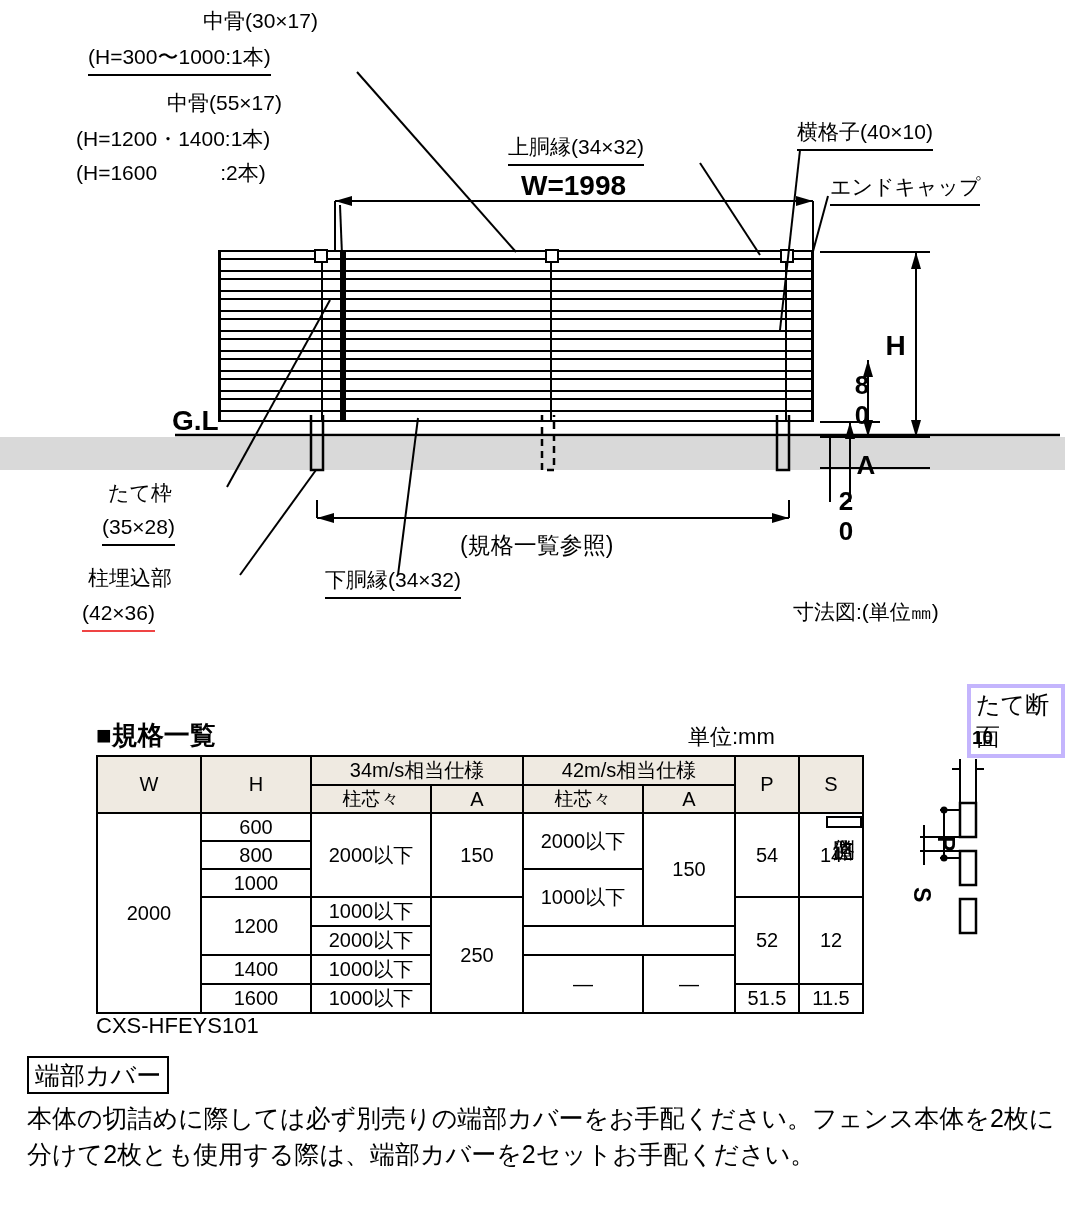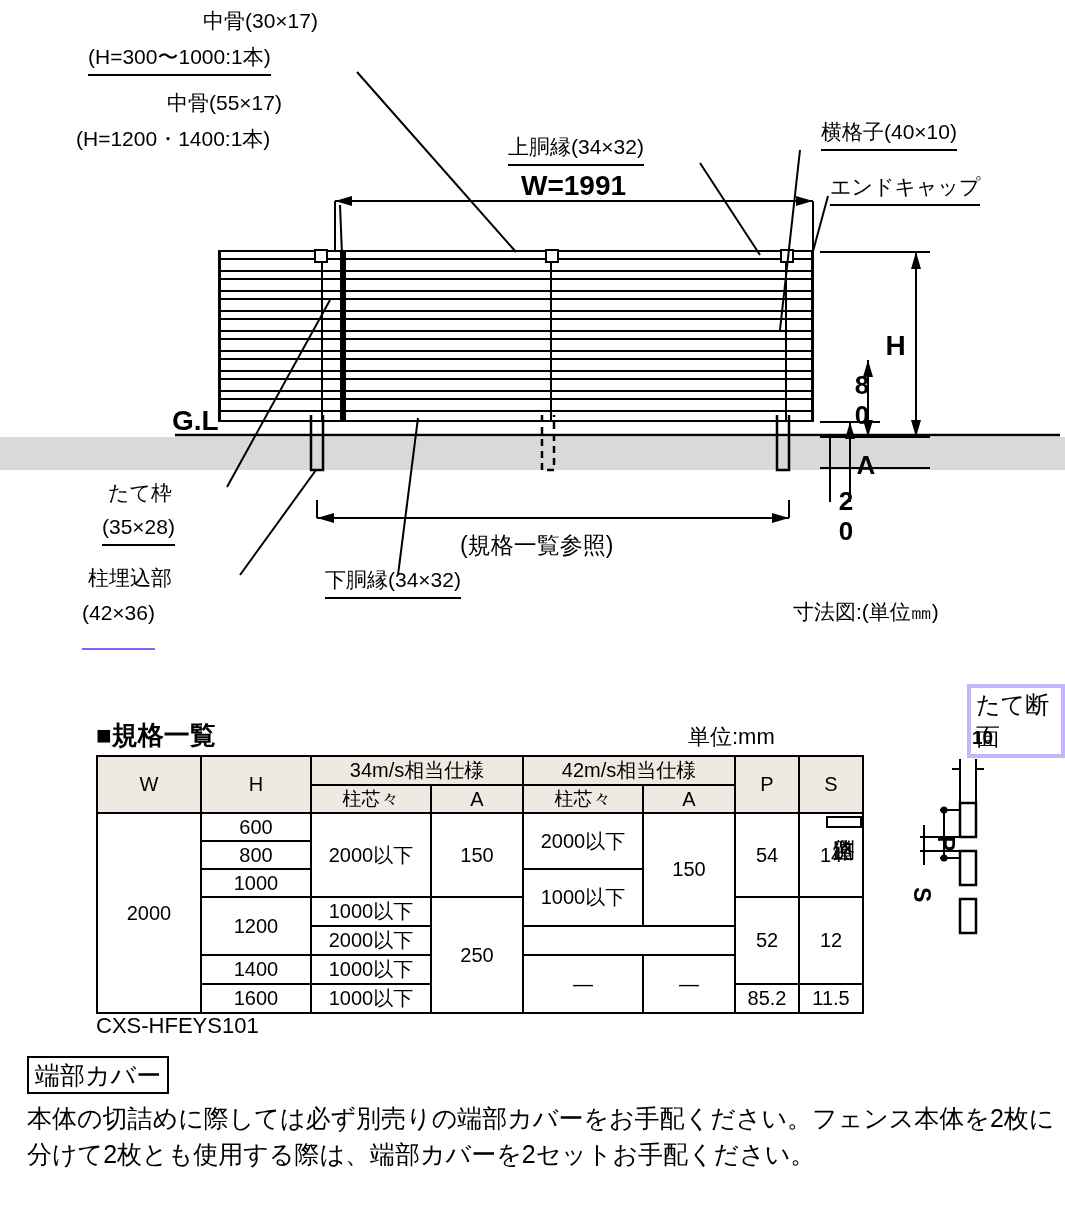--- a/index.html
+++ b/index.html
@@ -106,21 +106,21 @@
     <line x1="175" y1="10" x2="1060" y2="10" stroke="#000" stroke-width="2.5"></line>
   </svg>
 
   <svg class="abs" style="left:300px;top:185px;width:530px;height:70px;" viewBox="0 0 530 70">
     <line x1="35" y1="16" x2="35" y2="66" stroke="#000" stroke-width="2"></line>
     <line x1="513" y1="16" x2="513" y2="66" stroke="#000" stroke-width="2"></line>
     <line x1="35" y1="16" x2="513" y2="16" stroke="#000" stroke-width="2"></line>
     <path d="M35,16 L52,11 L52,21 Z" fill="#000"></path>
     <path d="M513,16 L496,11 L496,21 Z" fill="#000"></path>
   </svg>
-  <div class="abs nowrap" style="left:521px;top:170px;font-size:28px;font-weight:bold;">W=1991</div>
+  <div class="abs nowrap" style="left:521px;top:170px;font-size:28px;font-weight:bold;">W=1998</div>
 
   <svg class="abs" style="left:300px;top:500px;width:520px;height:30px;" viewBox="0 0 520 30">
     <line x1="17" y1="18" x2="17" y2="-10" stroke="#000" stroke-width="2"></line>
     <line x1="489" y1="18" x2="489" y2="-10" stroke="#000" stroke-width="2"></line>
     <line x1="17" y1="18" x2="489" y2="18" stroke="#000" stroke-width="2"></line>
     <path d="M17,18 L34,13 L34,23 Z" fill="#000"></path>
     <path d="M489,18 L472,13 L472,23 Z" fill="#000"></path>
   </svg>
   <div class="abs nowrap lbl" style="left:460px;top:530px;font-size:23px;">(規格一覧参照)</div>
 
@@ -166,32 +166,33 @@
 
     <line x1="240" y1="575" x2="316" y2="470" stroke="#000" stroke-width="2"></line>
 
     <line x1="398" y1="575" x2="418" y2="418" stroke="#000" stroke-width="2"></line>
   </svg>
 
   <div class="abs nowrap lbl" style="left:203px;top:6px;">中骨(30×17)</div>
   <div class="abs nowrap lbl" style="left:88px;top:42px;border-bottom:2px solid #000;padding-bottom:2px;">(H=300〜1000:1本)</div>
   <div class="abs nowrap lbl" style="left:167px;top:88px;">中骨(55×17)</div>
   <div class="abs nowrap lbl" style="left:76px;top:124px;">(H=1200・1400:1本)</div>
+  <div class="abs nowrap lbl" style="left:76px;top:158px;">(H=1600　　　:2本)</div>
 
   <div class="abs nowrap lbl" style="left:508px;top:132px;border-bottom:2px solid #000;padding-bottom:2px;">上胴縁(34×32)</div>
 
-  <div class="abs nowrap lbl" style="left:797px;top:117px;border-bottom:2px solid #000;padding-bottom:2px;margin-left:24px;">横格子(40×10)</div>
+  <div class="abs nowrap lbl" style="left:797px;top:117px;border-bottom:2px solid #000;padding-bottom:2px;">横格子(40×10)</div>
 
   <div class="abs nowrap lbl" style="left:830px;top:172px;border-bottom:2px solid #000;padding-bottom:2px;">エンドキャップ</div>
 
   <div class="abs nowrap lbl" style="left:108px;top:478px;">たて枠</div>
   <div class="abs nowrap lbl" style="left:102px;top:512px;border-bottom:2px solid #000;padding-bottom:2px;">(35×28)</div>
 
   <div class="abs nowrap lbl" style="left:88px;top:563px;text-align:right;">柱埋込部</div>
-  <div class="abs nowrap lbl" style="left:82px;top:598px;border-bottom:2px solid #8b5cf6;padding-bottom:20px;">(42×36)</div>
+  <div class="abs nowrap lbl" style="left:82px;top:598px;border-bottom:2px solid #ef4444;padding-bottom:2px;">(42×36)</div>
 
   <div class="abs nowrap lbl" style="left:325px;top:565px;border-bottom:2px solid #000;padding-bottom:2px;">下胴縁(34×32)</div>
 
   <div class="abs nowrap lbl" style="left:793px;top:597px;">寸法図:(単位㎜)</div>
 </div>
 
 <div class="abs" style="left:96px;top:718px;font-size:26px;font-weight:bold;">■規格一覧</div>
 <div class="abs" style="left:688px;top:722px;font-size:22px;">単位:mm</div>
 
 <div class="abs" style="left:96px;top:755px;">
@@ -246,21 +247,21 @@
     <tr>
       <td style="height:26px;">1400</td>
       <td>1000以下</td>
       <td rowspan="2">—</td>
       <td rowspan="2">—</td>
     </tr>
 
     <tr>
       <td style="height:26px;">1600</td>
       <td>1000以下</td>
-      <td>85.2</td>
+      <td>51.5</td>
       <td>11.5</td>
     </tr>
   </tbody>
     </table>
 </div>
 
 <div class="abs" style="left:96px;top:1013px;font-size:22px;">CXS-HFEYS101</div>
 
 <div class="abs" style="left:967px;top:684px;font-size:24px;border:4px solid #c4b5fd;padding:1px 5px;">たて断面</div>
 

